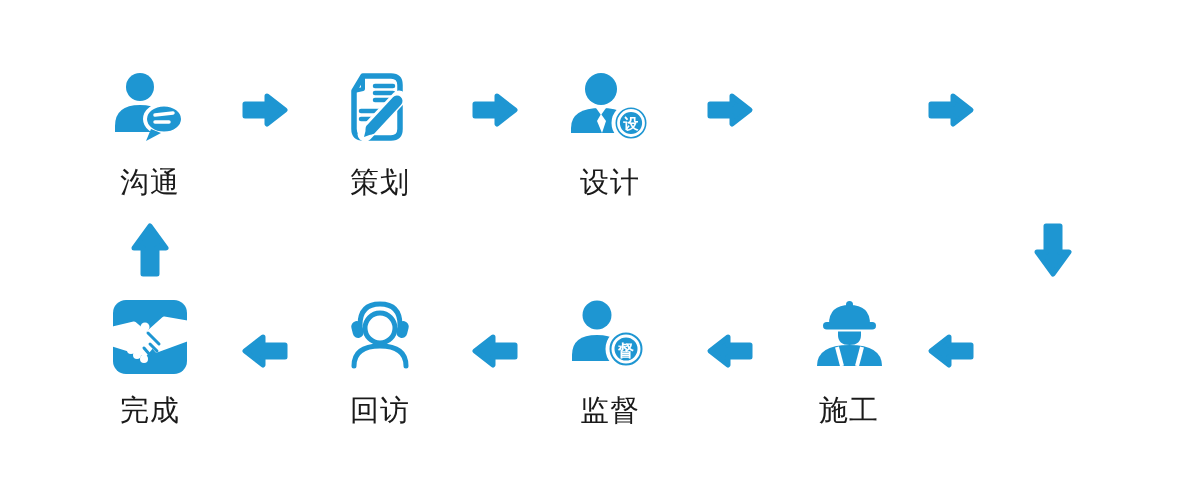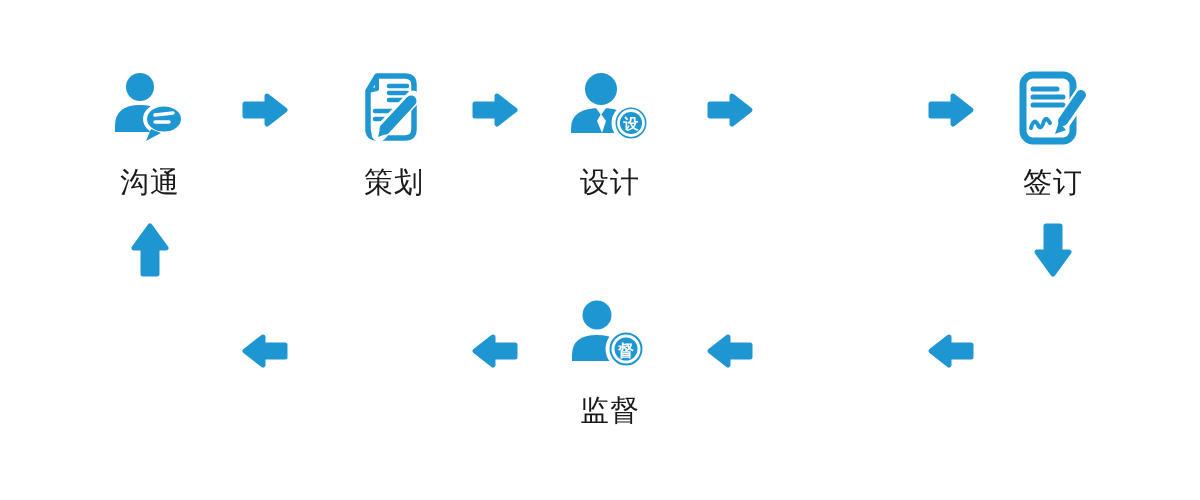--- a/index.html
+++ b/index.html
@@ -28,21 +28,21 @@
         <circle cx="33" cy="17" r="14" fill="#1e96d2"></circle>
         <ellipse cx="57" cy="49" rx="19" ry="14.5" fill="#1e96d2" stroke="#ffffff" stroke-width="4"></ellipse>
         <path d="M44 59 L39 71 L54 63 Z" fill="#1e96d2"></path>
         <path d="M48 45 L66 43" stroke="#ffffff" stroke-width="3.5" stroke-linecap="round"></path>
         <path d="M48 52 L62 52" stroke="#ffffff" stroke-width="3.5" stroke-linecap="round"></path>
       </svg>
     </div>
     <div class="label">沟通</div>
   </div>
 
-  <div class="step" style="left:319px;top:68px">
+  <div class="step" style="left:305px;top:68px">
     <div class="iconbox">
       <svg width="86" height="80" viewBox="0 0 86 80">
         <path d="M26 6 H54 Q63 6 63 15 V59 Q63 68 54 68 H26 Q17 68 17 59 V21 Z" fill="none" stroke="#1e96d2" stroke-width="5.5" stroke-linejoin="round"></path>
         <path d="M26 6 L26 19 L17 21" fill="none" stroke="#1e96d2" stroke-width="4" stroke-linejoin="round"></path>
         <path d="M38 16 H56 M38 23 H56 M38 30 H56" stroke="#1e96d2" stroke-width="4.5" stroke-linecap="round"></path>
         <path d="M24 41 H42 M24 49 H38" stroke="#1e96d2" stroke-width="4.5" stroke-linecap="round"></path>
         <path d="M28 64 L62 28" stroke="#ffffff" stroke-width="15" stroke-linecap="round"></path>
         <path d="M34 59 L60 31" stroke="#1e96d2" stroke-width="11" stroke-linecap="round"></path>
         <path d="M27 67 L38 63 L30 55 Z" fill="#1e96d2"></path>
       </svg>
@@ -59,49 +59,79 @@
         <path d="M36 44 L41 51 L37 63 L32 51 Z" fill="#ffffff"></path>
         <circle cx="66" cy="53" r="17.5" fill="#1e96d2" stroke="#ffffff" stroke-width="4"></circle>
         <circle cx="66" cy="53" r="12.5" fill="none" stroke="#ffffff" stroke-width="2.8"></circle>
         <text x="66" y="59" font-size="15" font-weight="bold" fill="#ffffff" text-anchor="middle">设</text>
       </svg>
     </div>
     <div class="label">设计</div>
   </div>
 
 
-  <div class="step" style="left:978px;top:68px">
+
+  <div class="step" style="left:75px;top:296px">
     <div class="iconbox">
       <svg width="86" height="80" viewBox="0 0 86 80">
-        <rect x="13" y="5" width="50" height="66" rx="10" fill="none" stroke="#1e96d2" stroke-width="7"></rect>
-        <path d="M23 19 H47 M23 27 H53 M23 35 H53" stroke="#1e96d2" stroke-width="5" stroke-linecap="round"></path>
-        <path d="M21 58 Q24 47 28 55 Q31 61 34 51 Q36 46 40 53" fill="none" stroke="#1e96d2" stroke-width="4" stroke-linecap="round"></path>
-        <path d="M49 58 L74 21" stroke="#ffffff" stroke-width="15" stroke-linecap="round"></path>
-        <path d="M53 51 L71 25" stroke="#1e96d2" stroke-width="10" stroke-linecap="round"></path>
-        <path d="M45 64 L56 60 L49 52 Z" fill="#1e96d2"></path>
+        <rect x="6" y="2" width="74" height="74" rx="13" fill="#1e96d2"></rect>
+        <path d="M6 31 L27 26 L48 44 L38 56 L6 46 Z" fill="#ffffff" stroke="#ffffff" stroke-width="5" stroke-linejoin="round"></path>
+        <path d="M80 25 L57 21 L38 38 L50 52 L80 41 Z" fill="#ffffff" stroke="#ffffff" stroke-width="5" stroke-linejoin="round"></path>
+        <circle cx="38" cy="29" r="4.5" fill="#ffffff"></circle>
+        <circle cx="24" cy="52" r="4" fill="#ffffff"></circle>
+        <circle cx="30" cy="57" r="4" fill="#ffffff"></circle>
+        <circle cx="37" cy="61" r="4" fill="#ffffff"></circle>
+        <path d="M41 35 L52 46" stroke="#1e96d2" stroke-width="3" stroke-linecap="round"></path>
+        <path d="M37 50 L43 57" stroke="#1e96d2" stroke-width="3" stroke-linecap="round"></path>
+        <path d="M43 46 L50 53" stroke="#1e96d2" stroke-width="3" stroke-linecap="round"></path>
       </svg>
     </div>
-    <div class="label">签订</div>
+    <div class="label">完成</div>
   </div>
 
-
+  <div class="step" style="left:305px;top:296px">
+    <div class="iconbox">
+      <svg width="86" height="80" viewBox="0 0 86 80">
+        <circle cx="43" cy="30" r="15" fill="none" stroke="#1e96d2" stroke-width="5"></circle>
+        <path d="M17 68 Q17 48 43 48 Q69 48 69 68" fill="none" stroke="#1e96d2" stroke-width="5" stroke-linecap="round"></path>
+        <path d="M23 27 Q23 6 43 6 Q63 6 63 27" fill="none" stroke="#1e96d2" stroke-width="5" stroke-linecap="round"></path>
+        <rect x="15" y="23" width="11" height="17" rx="5.5" fill="#1e96d2" transform="rotate(-14 20.5 31.5)"></rect>
+        <rect x="60" y="23" width="11" height="17" rx="5.5" fill="#1e96d2" transform="rotate(14 65.5 31.5)"></rect>
+      </svg>
+    </div>
+    <div class="label">回访</div>
+  </div>
 
   <div class="step" style="left:535px;top:296px">
     <div class="iconbox">
       <svg width="90" height="80" viewBox="0 0 90 80">
         <circle cx="32" cy="17" r="14.5" fill="#1e96d2"></circle>
         <path d="M7 63 V57 Q7 37 32 37 Q57 37 57 57 V63 Z" fill="#1e96d2"></path>
         <circle cx="61" cy="51" r="18.5" fill="#1e96d2" stroke="#ffffff" stroke-width="4"></circle>
         <circle cx="61" cy="51" r="13" fill="none" stroke="#ffffff" stroke-width="3"></circle>
         <text x="61" y="57.5" font-size="16" font-weight="bold" fill="#ffffff" text-anchor="middle">督</text>
       </svg>
     </div>
     <div class="label">监督</div>
   </div>
 
+  <div class="step" style="left:774px;top:296px">
+    <div class="iconbox">
+      <svg width="86" height="80" viewBox="0 0 86 80">
+        <rect x="40" y="3" width="7" height="9" rx="3.5" fill="#1e96d2"></rect>
+        <path d="M23 26 Q23 7 43.5 7 Q64 7 64 26 Z" fill="#1e96d2"></path>
+        <rect x="17" y="24" width="53" height="7.5" rx="3.75" fill="#1e96d2"></rect>
+        <path d="M32 33.5 H55 V37 Q55 47 43.5 47 Q32 47 32 37 Z" fill="#1e96d2"></path>
+        <path d="M11 68 Q11 47 43.5 47 Q76 47 76 68 Z" fill="#1e96d2"></path>
+        <path d="M31 49 L36 68" stroke="#ffffff" stroke-width="4"></path>
+        <path d="M56 49 L51 68" stroke="#ffffff" stroke-width="4"></path>
+      </svg>
+    </div>
+    <div class="label">施工</div>
+  </div>
 
 
   <span class="arrow" style="left:241px;top:91px">
     <svg width="48" height="38" viewBox="0 0 48 38">
       <path d="M4 13 H26 V5 L44 19 L26 33 V25 H4 Z" fill="#1e96d2" stroke="#1e96d2" stroke-width="5" stroke-linejoin="round"></path>
     </svg>
   </span>
   <span class="arrow" style="left:471px;top:91px">
     <svg width="48" height="38" viewBox="0 0 48 38">
       <path d="M4 13 H26 V5 L44 19 L26 33 V25 H4 Z" fill="#1e96d2" stroke="#1e96d2" stroke-width="5" stroke-linejoin="round"></path>

